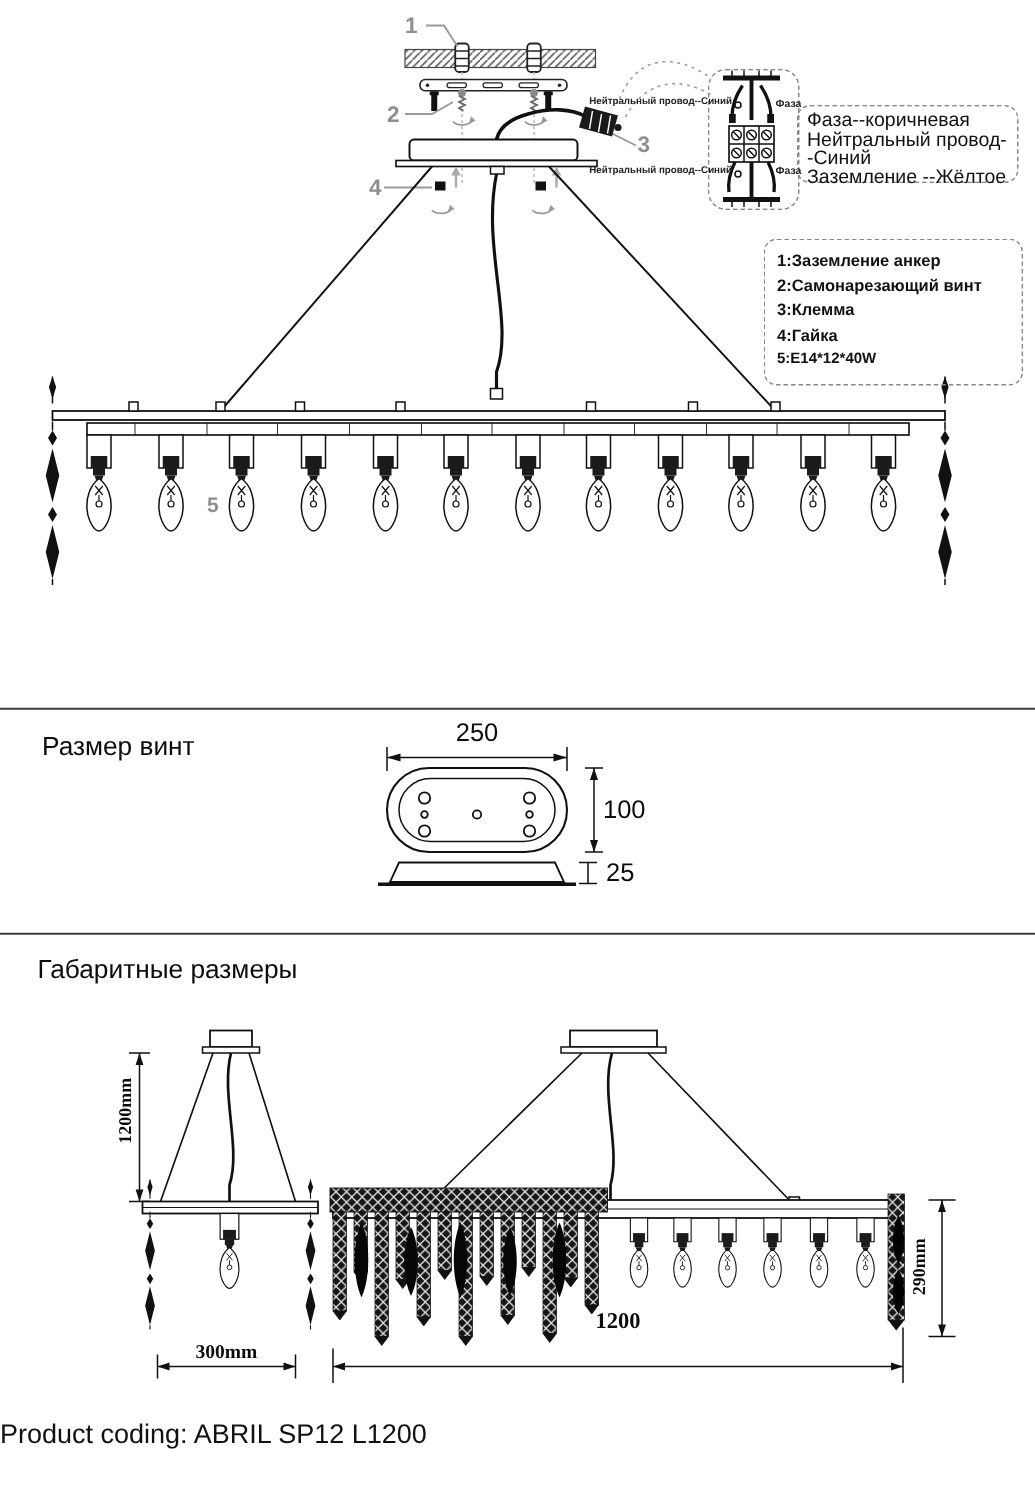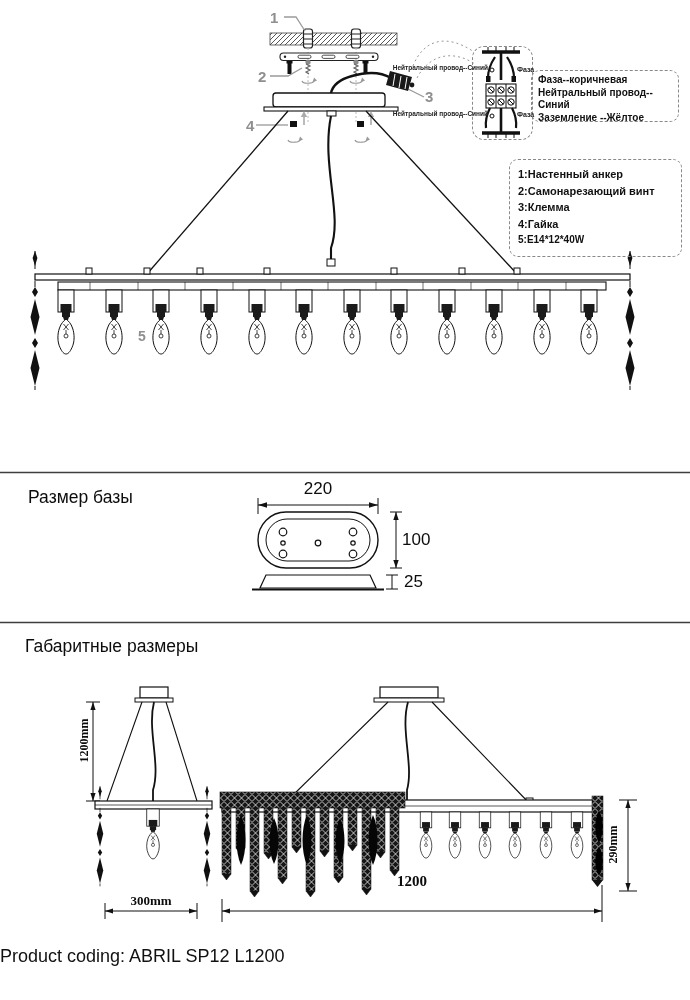--- a/index.html
+++ b/index.html
@@ -4,21 +4,21 @@
 <style>
   html,body{margin:0;padding:0;background:#fff;}
   .page{position:relative;width:690px;height:1000px;background:#fff;overflow:hidden;
         font-family:"Liberation Sans",sans-serif;color:#111;}
   .page svg{position:absolute;left:0;top:0;}
   .t{position:absolute;white-space:nowrap;}
   .callout{color:#8f8f8f;font-weight:bold;font-size:15px;}
   .wirelabel{font-size:6.5px;font-weight:bold;color:#222;}
   .dashedbox{position:absolute;border:1px dashed #888;border-radius:9px;background:transparent;}
   .legendbox{left:531px;top:70px;width:134px;height:44px;padding:3px 6px;
-             font-size:10px;font-weight:bold;line-height:12.6px;color:#111;}
+             font-size:13px;font-weight:normal;line-height:12.6px;color:#111;}
   .partsbox{left:509px;top:159px;width:155px;height:84px;padding:6px 8px;
             font-size:11px;font-weight:bold;line-height:16.5px;color:#111;}
   .partsbox .mono{font-family:Liberation Sans, sans-serif;font-size:10px;}
   .wirebox{left:472px;top:46px;width:59px;height:92px;border-radius:12px;}
   .sectitle{font-size:17.5px;color:#0c0c0c;}
   .dimnum{font-size:17px;color:#0c0c0c;text-align:center;}
   .dimserif{font-family:"Liberation Serif",serif;font-weight:bold;color:#0c0c0c;}
   .rot{transform:rotate(-90deg);transform-origin:center;text-align:center;width:70px;}
   .center{text-align:center;}
   .footer{left:0;top:946px;width:690px;text-align:left;font-size:18px;color:#111;}
@@ -338,29 +338,29 @@
 <span class="t wirelabel" style="left:385px;top:110px;width:103px;text-align:right;">Нейтральный провод--Синий</span>
 <span class="t wirelabel" style="left:517px;top:111px;font-size:7px;">Фаза</span>
 
 <div class="dashedbox legendbox">
   <div>Фаза--коричневая</div>
   <div>Нейтральный провод--Синий</div>
   <div>Заземление --Жёлтое</div>
 </div>
 
 <div class="dashedbox partsbox">
-  <div>1:Настенный анкер</div>
+  <div>1:Заземление анкер</div>
   <div>2:Самонарезающий винт</div>
   <div>3:Клемма</div>
   <div>4:Гайка</div>
   <div class="mono">5:E14*12*40W</div>
 </div>
 
-<span class="t sectitle" style="left:28px;top:487px;">Размер базы</span>
-<span class="t dimnum center" style="left:258px;top:479px;width:120px;">220</span>
+<span class="t sectitle" style="left:28px;top:487px;">Размер винт</span>
+<span class="t dimnum center" style="left:258px;top:479px;width:120px;">250</span>
 <span class="t dimnum" style="left:402px;top:530px;">100</span>
 <span class="t dimnum" style="left:404px;top:572px;">25</span>
 
 <span class="t sectitle" style="left:25px;top:636px;">Габаритные размеры</span>
 <span class="t dimserif rot" style="left:49px;top:733px;font-size:12px;">1200mm</span>
 <span class="t dimserif center" style="left:116px;top:893px;width:70px;font-size:13px;">300mm</span>
 <span class="t dimserif center" style="left:377px;top:873px;width:70px;font-size:15px;">1200</span>
 <span class="t dimserif rot" style="left:578px;top:837px;font-size:12px;">290mm</span>
 
 <div class="t footer">Product coding: ABRIL SP12 L1200</div>

